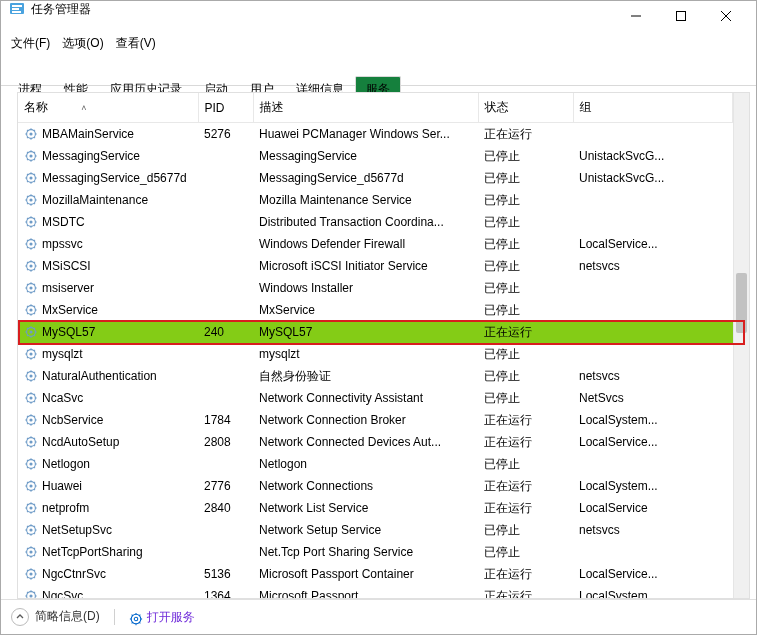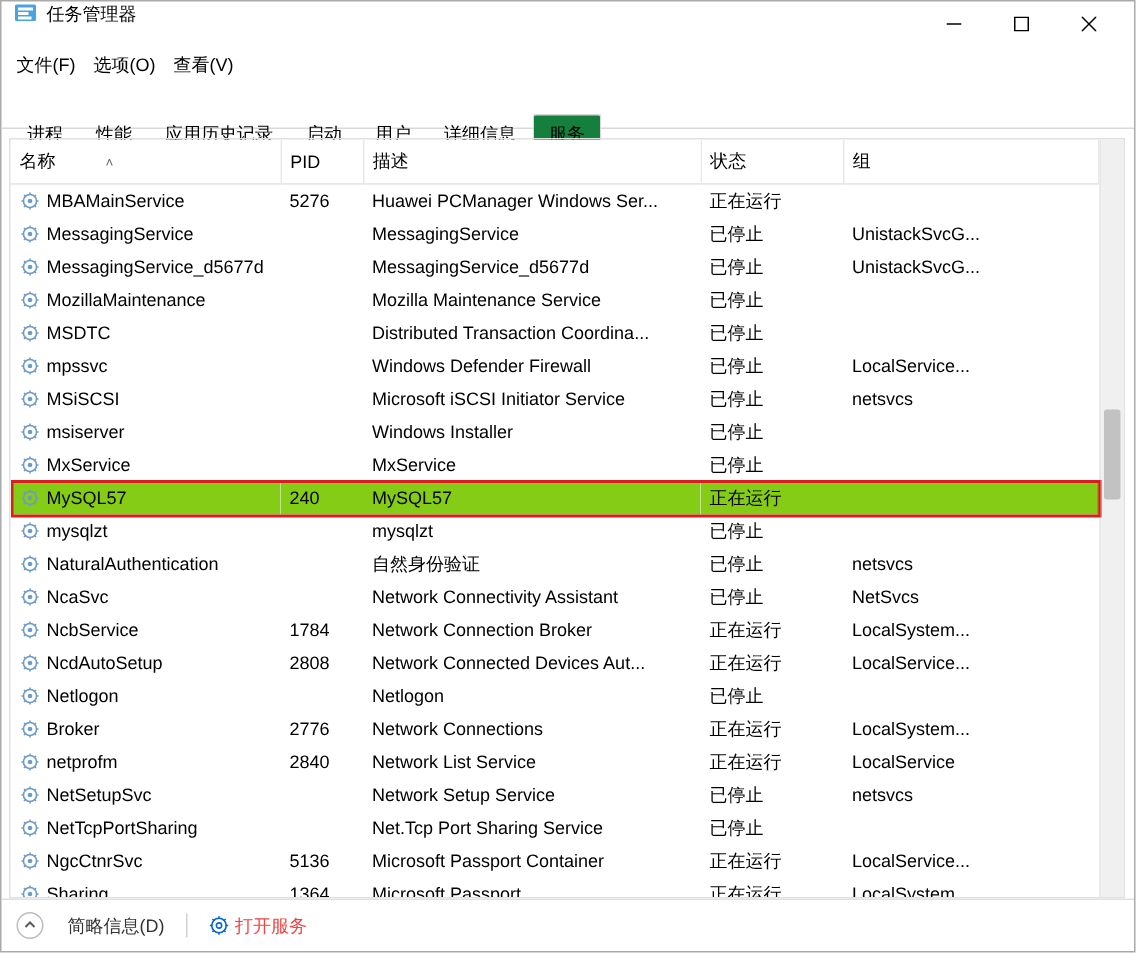--- a/index.html
+++ b/index.html
@@ -64,21 +64,21 @@
     border-color: #d9d9d9;
     background: #15803d;
     border-top-left-radius: 2px;
     border-top-right-radius: 2px;
   }
   
   .table-wrap {
     flex: 1;
     position: relative;
     overflow: hidden;
-    padding: 6px 6px 0 5px;
+    padding: 6px 6px 0 16px;
   }
   .table-inner {
     border: 1px solid #e0e0e0;
     height: 100%;
     overflow: hidden;
     position: relative;
     display: flex;
   }
   .grid {
     flex: 1;
@@ -146,42 +146,41 @@
   .status-bar {
     display: flex;
     align-items: center;
     gap: 10px;
     padding: 8px 10px;
     border-top: 1px solid #e0e0e0;
     font-size: 12px;
   }
   .status-left {
     display: flex;
-    align-items: center;
-    gap: 16px;
+    gap: 6px;
     color: #333;
   }
   .status-left .chev {
     width: 18px; height: 18px;
     border: 1px solid #bcbcbc;
     border-radius: 50%;
     display: inline-flex;
     align-items: center; justify-content: center;
     color: #5a5a5a;
   }
   .divider {
     width: 1px; height: 16px;
     background: #d0d0d0;
     margin: 0 4px;
   }
   .open-services {
     display: flex;
-    align-items: center;
+    align-items: flex-end;
     gap: 4px;
-    color: #ef4444;
+    color: #6d28d9;
     cursor: pointer;
   }
   .open-services .gear {
     width: 14px; height: 14px;
   }
   .col-name  { width: 180px; }
   .col-pid   { width: 55px; }
   .col-desc  { width: 225px; }
   .col-state { width: 95px; }
   .col-group { width: auto; }
@@ -668,21 +667,21 @@
                         <line x1="8" y1="1.5" x2="8" y2="3.5"></line>
                         <line x1="8" y1="12.5" x2="8" y2="14.5"></line>
                         <line x1="1.5" y1="8" x2="3.5" y2="8"></line>
                         <line x1="12.5" y1="8" x2="14.5" y2="8"></line>
                         <line x1="3.4" y1="3.4" x2="4.8" y2="4.8"></line>
                         <line x1="11.2" y1="11.2" x2="12.6" y2="12.6"></line>
                         <line x1="3.4" y1="12.6" x2="4.8" y2="11.2"></line>
                         <line x1="11.2" y1="4.8" x2="12.6" y2="3.4"></line>
                       </g>
                     </svg></span>
-                  <span>Broker</span>
+                  <span>Huawei</span>
                 </div>
               </td>
               <td>2776</td>
               <td>Network Connections</td>
               <td>正在运行</td>
               <td>LocalSystem...</td>
             </tr>
             <tr class="row">
               <td>
                 <div class="svc-name">
@@ -793,21 +792,21 @@
                         <line x1="8" y1="1.5" x2="8" y2="3.5"></line>
                         <line x1="8" y1="12.5" x2="8" y2="14.5"></line>
                         <line x1="1.5" y1="8" x2="3.5" y2="8"></line>
                         <line x1="12.5" y1="8" x2="14.5" y2="8"></line>
                         <line x1="3.4" y1="3.4" x2="4.8" y2="4.8"></line>
                         <line x1="11.2" y1="11.2" x2="12.6" y2="12.6"></line>
                         <line x1="3.4" y1="12.6" x2="4.8" y2="11.2"></line>
                         <line x1="11.2" y1="4.8" x2="12.6" y2="3.4"></line>
                       </g>
                     </svg></span>
-                  <span>Sharing</span>
+                  <span>NgcSvc</span>
                 </div>
               </td>
               <td>1364</td>
               <td>Microsoft Passport</td>
               <td>正在运行</td>
               <td>LocalSystem...</td>
             </tr>
           </tbody>
       </table>
     </div>

